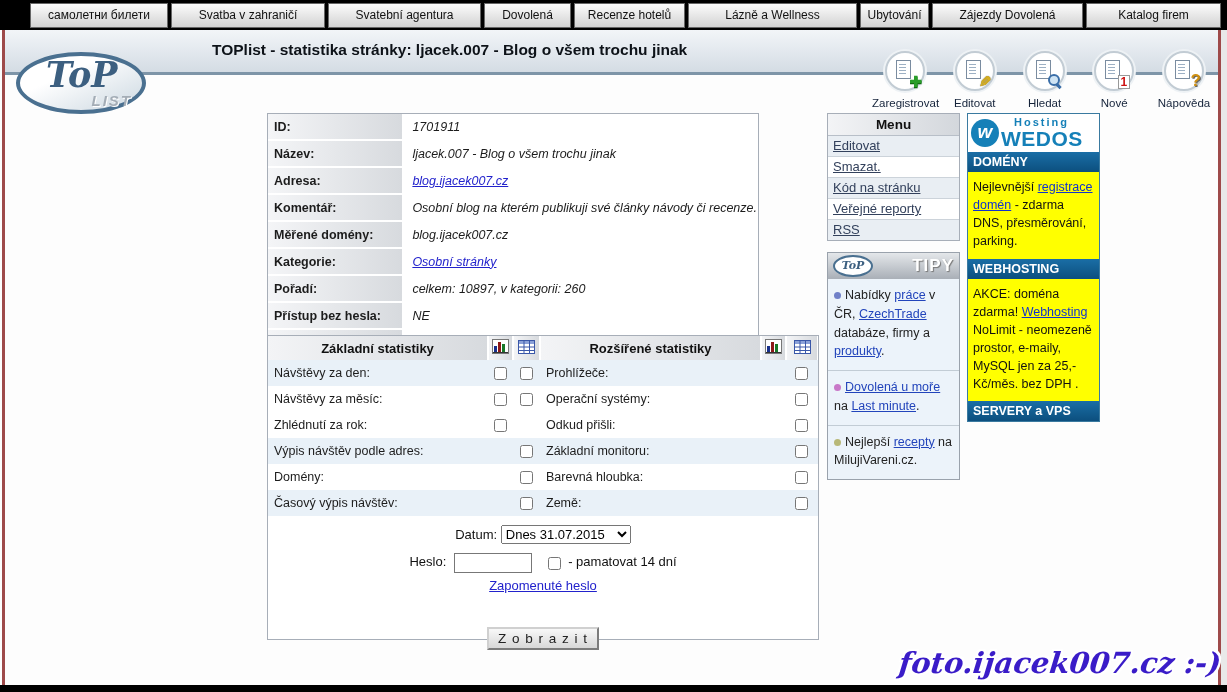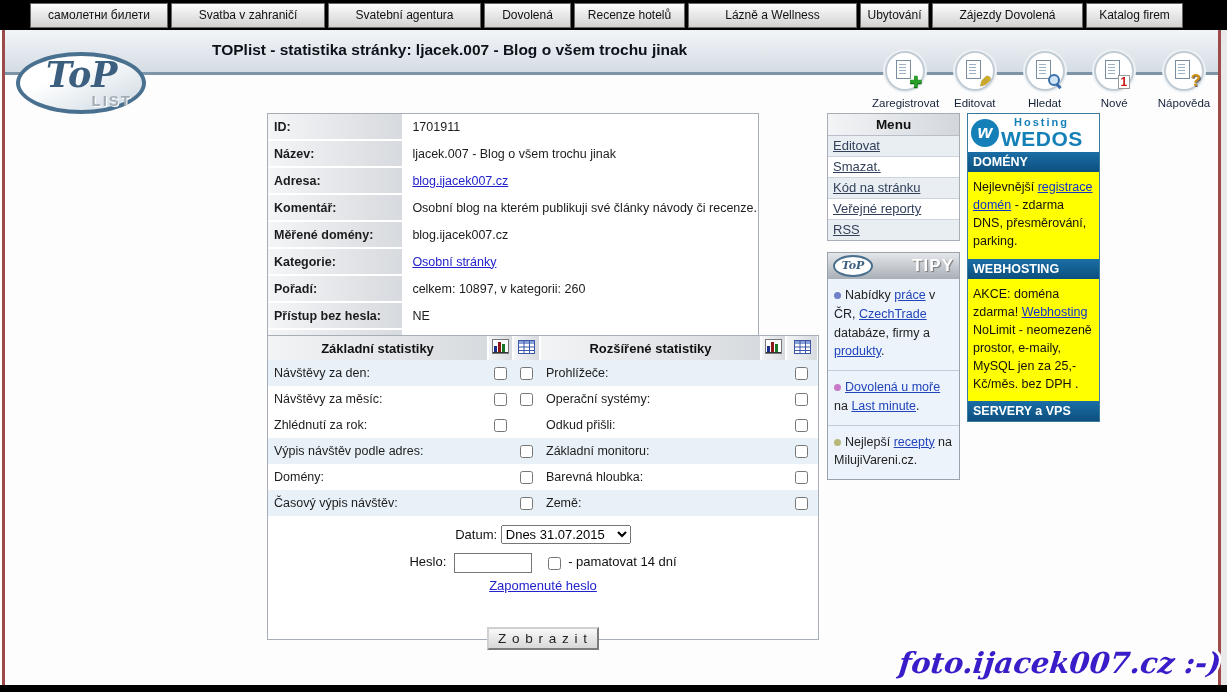--- a/index.html
+++ b/index.html
@@ -4,35 +4,35 @@
 <style>
   html,body{margin:0;padding:0;background:#888;}
   #page{position:relative;width:1227px;height:692px;background:#fdfdfd;font-family:"Liberation Sans",sans-serif;overflow:hidden;}
   a{cursor:pointer;}
 
   
   .topbar{position:absolute;left:0;top:0;width:1227px;height:30px;background:#000;display:flex;align-items:center;padding-left:30px;box-sizing:border-box;gap:3px;}
   .tab{height:25px;background:linear-gradient(#fcfcfc,#d2d2d2);display:flex;align-items:center;justify-content:center;font-size:12px;color:#111;border:1px solid #666;box-sizing:border-box;flex:0 0 auto;}
   .tab:nth-child(1){width:138px}.tab:nth-child(2){width:154px}.tab:nth-child(3){width:153px}
   .tab:nth-child(4){width:87px}.tab:nth-child(5){width:111px}.tab:nth-child(6){width:169px}
-  .tab:nth-child(7){width:69px}.tab:nth-child(8){width:151px}.tab:nth-child(9){width:97px}
+  .tab:nth-child(7){width:69px}.tab:nth-child(8){width:151px}.tab:nth-child(9){width:135px}
 
   
   .edge-left{position:absolute;left:2px;top:30px;width:3px;height:655px;background:#9e4a4a;}
   .edge-right{position:absolute;left:1218px;top:30px;width:3px;height:655px;background:#9e4a4a;}
   .right-gutter{position:absolute;left:1221px;top:30px;width:6px;height:655px;background:#e9e9e9;}
   .bottombar{position:absolute;left:0;top:685px;width:1227px;height:7px;background:#000;}
 
   
   .header-bar{position:absolute;left:5px;top:30px;width:1213px;height:42px;background:linear-gradient(#f2f5f8,#d4dce4);border-bottom:3px solid #7e95a8;}
   .page-title{position:absolute;left:212px;top:41px;font-size:15.5px;font-weight:bold;color:#0d1218;white-space:nowrap;}
 
   .logo{position:absolute;left:16px;top:52px;width:122px;height:54px;border:4px solid #4a7090;border-radius:50%;background:linear-gradient(155deg,#ffffff 35%,#ccd8e1);z-index:6;}
   .logo-top{position:absolute;left:26px;top:-2px;font-family:"DejaVu Serif",serif;font-style:italic;font-weight:bold;font-size:35px;color:#3c5f80;}
-  .logo-list{position:absolute;right:10px;bottom:1px;font-weight:bold;font-size:15px;letter-spacing:2px;color:#a4adb6;text-shadow:1px 1px 0 #fff;}
+  .logo-list{position:absolute;right:10px;bottom:1px;font-style:italic;font-weight:bold;font-size:15px;letter-spacing:2px;color:#a4adb6;text-shadow:1px 1px 0 #fff;}
 
   
   .toolbar{position:absolute;left:872px;top:51px;width:345px;display:flex;justify-content:space-between;z-index:6;}
   .tb-item{width:66px;text-align:center;}
   .tb-circle{width:36px;height:36px;margin:0 auto;border-radius:50%;background:#fff;border:2px solid #c2ccd4;box-shadow:0 0 0 2px #eef2f5;position:relative;}
   .doc-icon{position:absolute;left:9px;top:7px;width:13px;height:17px;background:#fff;border:1px solid #7a8ca0;}
   .doc-icon::before{content:"";position:absolute;left:2px;top:3px;width:7px;height:10px;background:repeating-linear-gradient(#9db0c4 0 1px,transparent 1px 3px);}
   .badge{position:absolute;right:1px;bottom:0;font-size:15px;font-weight:bold;line-height:1;}
   .badge-add{color:#2a9e2a;text-shadow:0 1px 0 #0a5a0a;}
   .badge-edit{color:#d8b020;transform:scaleX(-1);text-shadow:0 0 1px #555;}
@@ -42,21 +42,21 @@
   .mag-glass{position:absolute;left:0;top:0;width:8px;height:8px;border:2px solid #3a6ea8;border-radius:50%;background:#cfe4f4;}
   .mag-handle{position:absolute;left:9px;top:9px;width:3px;height:6px;background:#3a6ea8;transform:rotate(-45deg);}
   .tb-label{margin-top:6px;font-size:11.5px;color:#15233a;}
 
   
   .infobox{position:absolute;left:267px;top:113px;width:492px;border:1px solid #a7aeb8;background:#fff;box-sizing:border-box;}
   table.info{border-collapse:collapse;width:100%;}
   .info td{height:23px;font-size:12.5px;color:#1c1c1c;vertical-align:middle;white-space:nowrap;overflow:hidden;}
   .info td.lbl{width:132px;font-weight:bold;padding-left:6px;background:linear-gradient(to right,#f4f5f7,#d7dade);border-bottom:2px solid #fff;}
   .info tr:last-child td.lbl{border-bottom:none;}
-  .info td.val{padding-left:10px;}
+  .info td.val{padding-left:10px;font-style:italic;}
   .blue-link{color:#2222cc;text-decoration:underline;}
   .reg-link{color:#cc2222;text-decoration:underline;font-weight:bold;}
 
   
   .statsbox{position:absolute;left:267px;top:335px;width:552px;height:305px;border:1px solid #a7aeb8;background:#fff;box-sizing:border-box;}
   table.stats{border-collapse:collapse;width:100%;table-layout:fixed;}
   .stats th{height:22px;background:linear-gradient(to right,#f3f4f6,#d7dade);font-size:13px;color:#111;border-left:2px solid #fff;border-right:1px solid #fff;}
   .stats th:first-child{border-left:none;}
   .stats td{height:24px;font-size:12.5px;color:#1c1c1c;white-space:nowrap;overflow:hidden;}
   .stats tr.odd td{background:#e9f1f8;}

